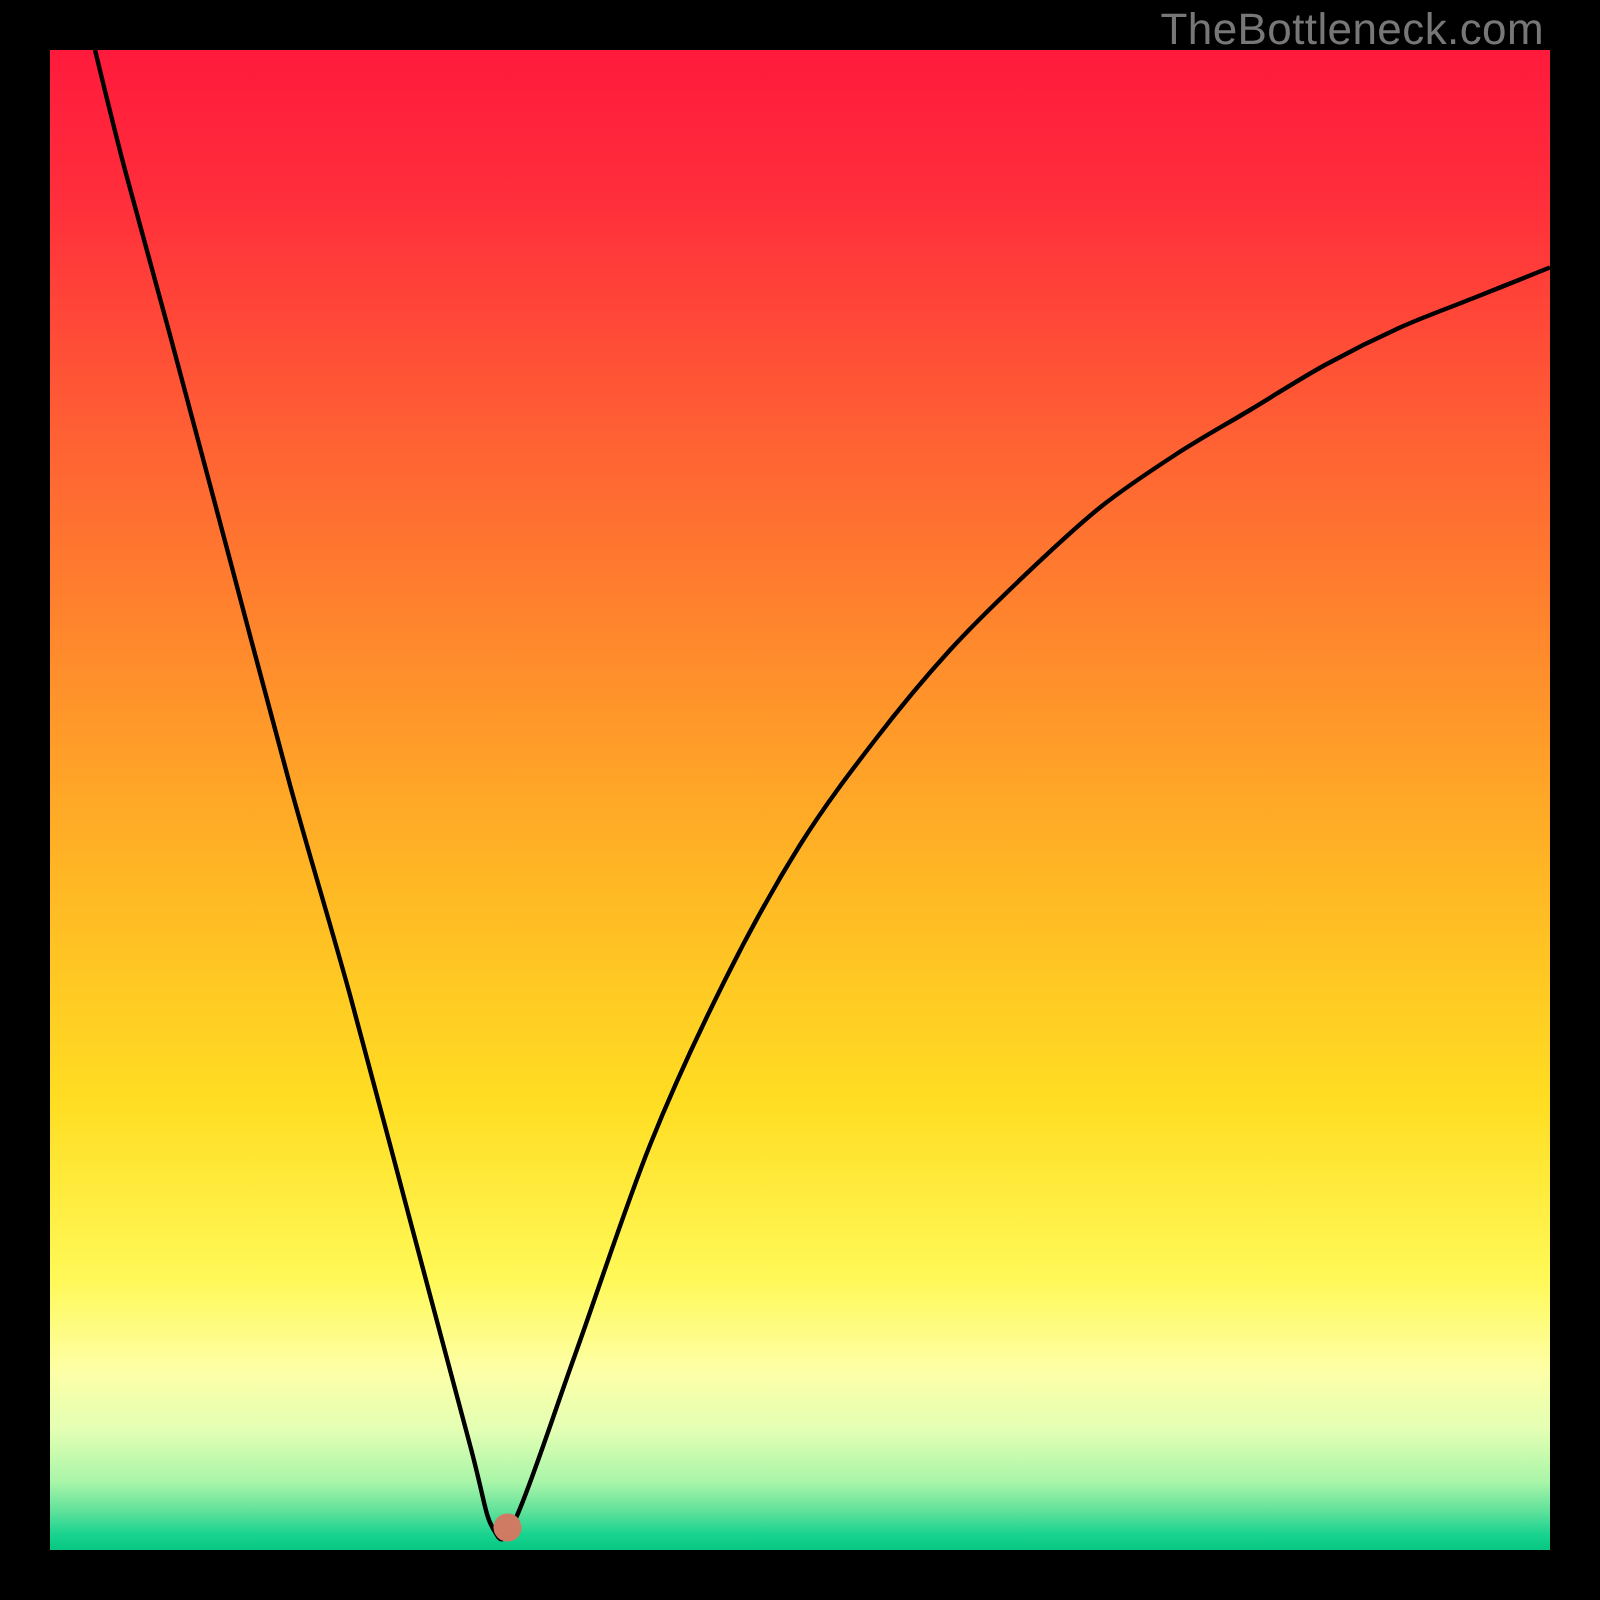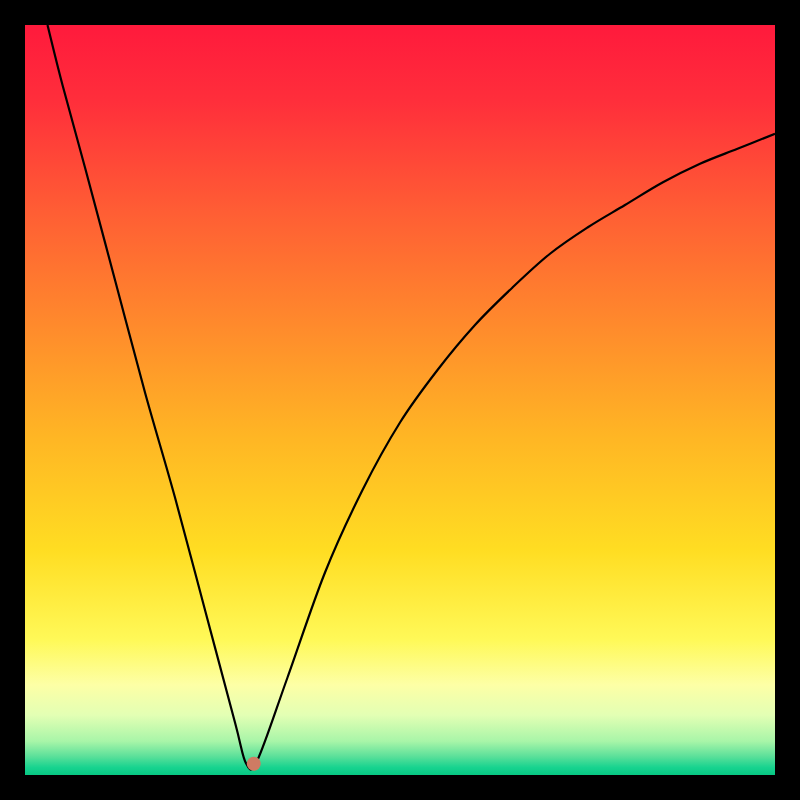--- a/index.html
+++ b/index.html
@@ -49,20 +49,21 @@
     color: #777777;
     font-weight: 500;
     letter-spacing: 0.2px;
   }
 </style>
 </head>
 <body>
 
 <div class="frame">
 
+  <div class="watermark">TheBottleneck.com</div>
 
   <div class="plot-area">
 
     <svg class="gradient" viewBox="0 0 750 750" preserveAspectRatio="none">
       <defs>
         <linearGradient id="bg-grad" x1="0" y1="0" x2="0" y2="1">
             <stop offset="0.00%" stop-color="#ff1a3c"></stop>
             <stop offset="10.00%" stop-color="#ff2e3b"></stop>
             <stop offset="25.00%" stop-color="#ff5e34"></stop>
             <stop offset="40.00%" stop-color="#ff8a2c"></stop>

